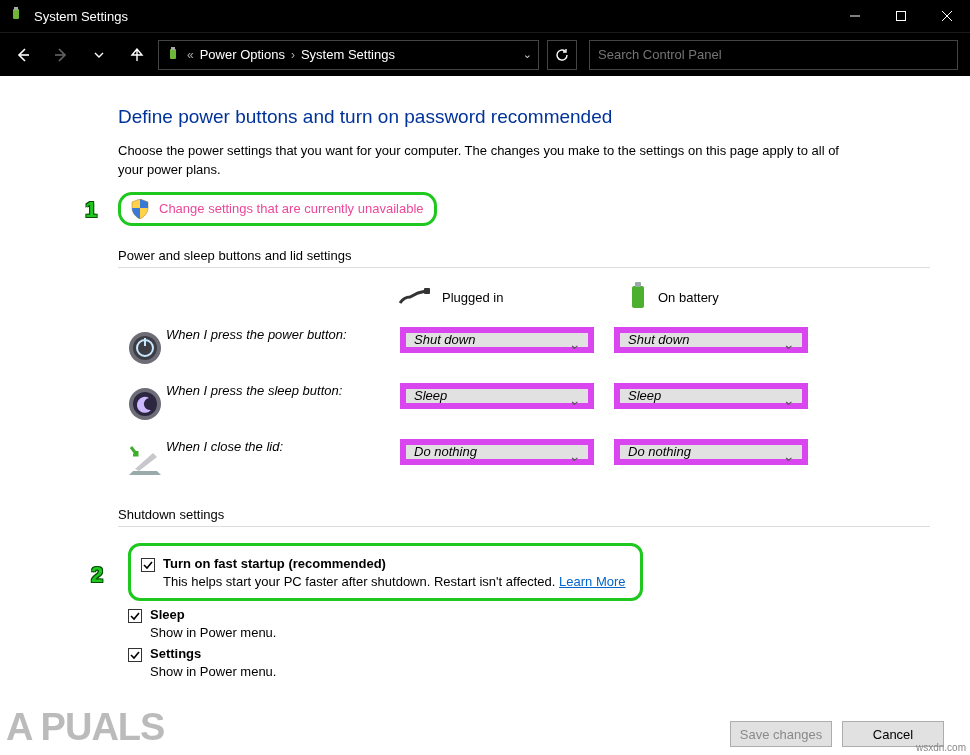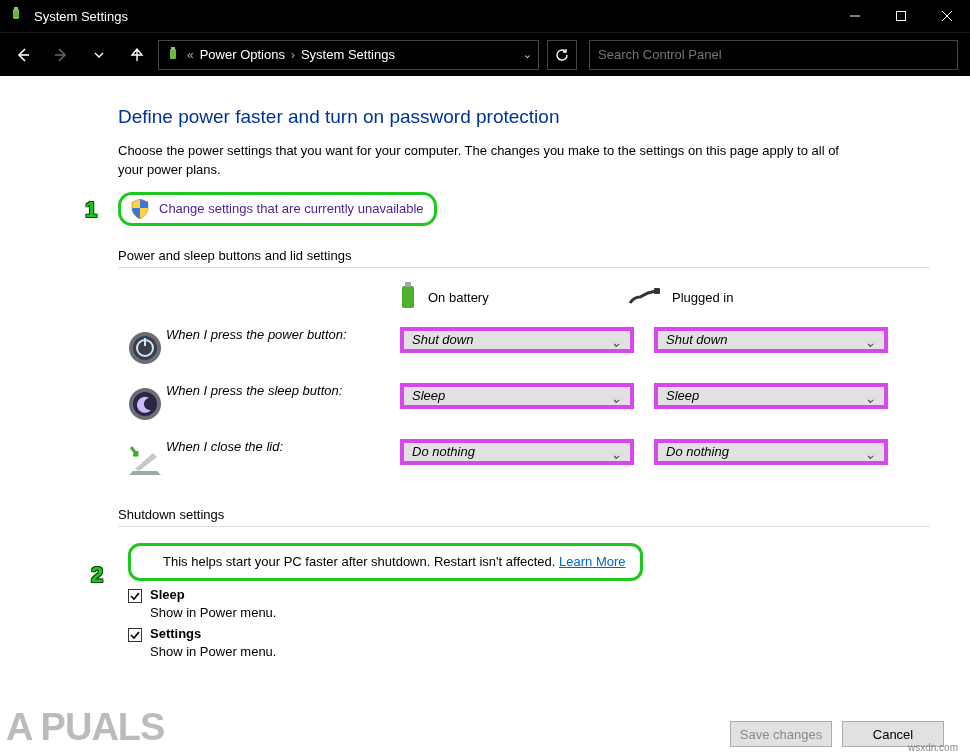--- a/index.html
+++ b/index.html
@@ -25,53 +25,53 @@
   .searchbox input { background:transparent; border:none; outline:none; color:#888; font-size:13px; padding:0 8px; width:100%; }
 
   
   .content { padding: 30px 40px 0 118px; font-size: 13px; color:#000; }
   .heading { color: #003399; font-size: 19px; font-weight: 400; margin-bottom: 14px; }
   .desc { line-height: 1.45; margin-bottom: 12px; max-width: 740px; }
 
   .change-link-wrap { border: 3px solid #1ec81e; border-radius: 14px; padding: 4px 10px; display:inline-flex; align-items:center; gap:10px; position:relative; }
   .badge-num { position:absolute; left:-36px; top:2px; font-size:22px; font-weight:800; color:#1ec81e; text-shadow: -1px -1px 0 #084d08, 1px -1px 0 #084d08, -1px 1px 0 #084d08, 1px 1px 0 #084d08; }
   .shield { width:18px; height:20px; }
-  .change-link { color:#4c1d95; text-decoration:none; }
+  .change-link { color:#ec4899; text-decoration:none; }
 
   .groupbox { margin-top:22px; }
   .groupbox-title { font-size:13px; color:#000; padding-bottom:4px; }
   .groupbox-line { height:1px; background:#ddd; margin-bottom:12px; }
 
   .colhead { display:flex; margin-left:280px; gap:30px; margin-bottom:12px; align-items:center;}
   .colhead .col { width:200px; display:flex; align-items:center; gap:10px;}
 
   .row { display:flex; margin-bottom:14px;font-style:italic; }
   .row .ricon { width:42px; height:42px; display:flex; align-items:center; justify-content:center; margin-left:6px;}
   .row .rlabel { width:234px; }
-  .combo { width:234px; height:26px; border:4px solid #d946ef; background:#e1e1e1; display:flex; align-items:center; padding:0 8px; font-size:13px; margin-right:20px; position:relative;}
+  .combo { width:194px; height:26px; border:6px solid #d946ef; background:#e1e1e1; display:flex; align-items:center; padding:0 8px; font-size:13px; margin-right:20px; position:relative;}
   .combo::after { content:"⌄"; position:absolute; right:8px; top:3px; color:#555; font-size:14px;}
 
   .shutdown-group { margin-top:26px; }
   .fast-wrap { border:3px solid #1ec81e; border-radius:12px; padding:8px 14px 8px 10px; display:inline-block; position:relative; margin-left:10px; margin-top:4px;}
   .fast-wrap .badge-num { left:-40px; top:16px;}
   .check-row { display:flex; align-items:flex-start; gap:8px; margin:2px 0 2px 10px;}
   .check-row.tight { margin-left:10px; }
   .chk { width:14px; height:14px; border:1px solid #333; margin-top:2px; display:flex; align-items:center; justify-content:center;}
   .chk svg { display:block; }
   .chk-label { font-weight:700; }
   .chk-desc { margin-left:32px; margin-bottom:6px; }
   .learn { color:#0066cc; text-decoration:underline;}
 
   
   .footer { position:absolute; bottom:8px; right:26px; display:flex; gap:10px;}
   .btn { width:102px; height:26px; border:1px solid #adadad; background:#e1e1e1; font-size:13px; display:flex; align-items:center; justify-content:center;}
   .btn.disabled { color:#8a8a8a; }
 
   .watermark { position:absolute; left:6px; bottom:6px; font-size:38px; font-weight:800; color:rgba(120,120,120,0.5); letter-spacing:-1px; font-family: Arial, sans-serif;}
-  .wsxdn { position:absolute; right:12px; bottom:2px; font-size:10px; color:#888; }
+  .wsxdn { position:absolute; right:4px; bottom:2px; font-size:10px; color:#888; }
 </style>
 </head>
 <body>
 
 <div class="titlebar">
   <span class="icon-slot">
     <svg viewBox="0 0 16 16" width="16" height="16">
         <rect x="5" y="2" width="6" height="10" rx="1" fill="#6fb536"></rect>
         <rect x="6" y="0" width="4" height="3" fill="#a8a8a8"></rect>
       </svg>
@@ -138,21 +138,21 @@
         <path d="M11 1 L11 4 L8 4" fill="none" stroke="#fff" stroke-width="1.4"></path>
       </svg>
     </div>
 
   <div class="searchbox">
     <input type="text" placeholder="Search Control Panel" style="">
   </div>
 </div>
 
 <div class="content">
-  <div class="heading">Define power faster and turn on password protection</div>
+  <div class="heading">Define power buttons and turn on password recommended</div>
   <div class="desc">Choose the power settings that you want for your computer. The changes you make to the settings on this page apply to all of your power plans.</div>
 
   <div class="change-link-wrap">
     <span class="badge-num">1</span>
     <span class="shield">
       <svg viewBox="0 0 18 20" width="18" height="20">
         <path d="M9 0 L17 3 V9 C17 14 13 18 9 20 C5 18 1 14 1 9 V3 Z" fill="#ffd24a" stroke="#c0882b" stroke-width="0.6"></path>
         <path d="M9 0 L17 3 V9 L9 9 Z" fill="#3a7ad6"></path>
         <path d="M1 9 L9 9 L9 20 C5 18 1 14 1 9 Z" fill="#3a7ad6"></path>
       </svg>
@@ -161,35 +161,35 @@
   </div>
 
   
   <div class="groupbox">
     <div class="groupbox-title">Power and sleep buttons and lid settings</div>
     <div class="groupbox-line"></div>
 
     <div class="colhead">
       <div class="col">
         <span>
+          <svg width="34" height="22" viewBox="0 0 34 22">
+              <path d="M2 18 Q6 12 12 12 L20 8 L28 6" fill="none" stroke="#333" stroke-width="3"></path>
+              <rect x="26" y="3" width="6" height="6" rx="1" fill="#333"></rect>
+            </svg>
+        </span>
+        <span>Plugged in</span>
+      </div>
+      <div class="col">
+        <span>
           <svg width="20" height="32" viewBox="0 0 20 32">
               <rect x="4" y="6" width="12" height="22" rx="2" fill="#4caf2e"></rect>
               <rect x="7" y="2" width="6" height="5" rx="1" fill="#9aa"></rect>
             </svg>
         </span>
         <span>On battery</span>
-      </div>
-      <div class="col">
-        <span>
-          <svg width="34" height="22" viewBox="0 0 34 22">
-              <path d="M2 18 Q6 12 12 12 L20 8 L28 6" fill="none" stroke="#333" stroke-width="3"></path>
-              <rect x="26" y="3" width="6" height="6" rx="1" fill="#333"></rect>
-            </svg>
-        </span>
-        <span>Plugged in</span>
       </div>
     </div>
 
     <div class="row">
       <span class="ricon">
         <svg width="36" height="36" viewBox="0 0 36 36">
             <circle cx="18" cy="18" r="16" fill="#6d6d78"></circle>
             <circle cx="18" cy="18" r="12" fill="#3d3d46"></circle>
             <circle cx="18" cy="18" r="8" fill="none" stroke="#c8e8ff" stroke-width="2"></circle>
             <line x1="18" y1="8" x2="18" y2="16" stroke="#c8e8ff" stroke-width="2"></line>
@@ -240,20 +240,28 @@
     </div>
   </div>
 
   
   <div class="groupbox shutdown-group">
     <div class="groupbox-title">Shutdown settings</div>
     <div class="groupbox-line"></div>
 
     <div class="fast-wrap">
       <span class="badge-num">2</span>
+      <div class="check-row" style="margin-left:0;">
+        <span class="chk">
+            <svg width="10" height="10">
+              <path d="M1 5 L4 8 L9 2" fill="none" stroke="#000" stroke-width="1.6"></path>
+            </svg>
+          </span>
+        <span class="chk-label">Turn on fast startup (recommended)</span>
+      </div>
       <div class="chk-desc" style="margin-left:22px; margin-bottom:1px;">
         <span>This helps start your PC faster after shutdown. Restart isn't affected. </span><a href="#" class="learn">Learn More</a>
       </div>
     </div>
 
     <div class="check-row tight" style="margin-top:6px;">
       <span class="chk">
           <svg width="10" height="10">
             <path d="M1 5 L4 8 L9 2" fill="none" stroke="#000" stroke-width="1.6"></path>
           </svg>

